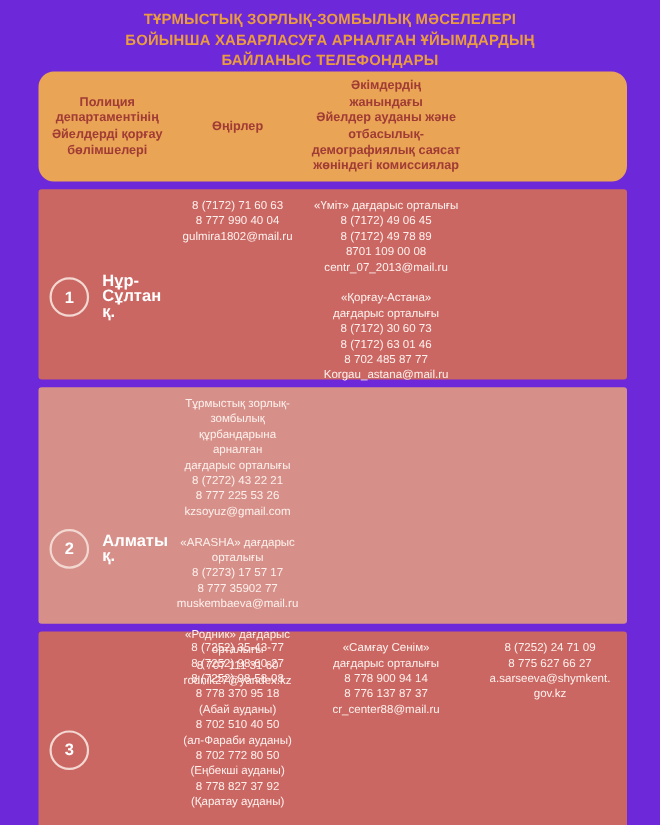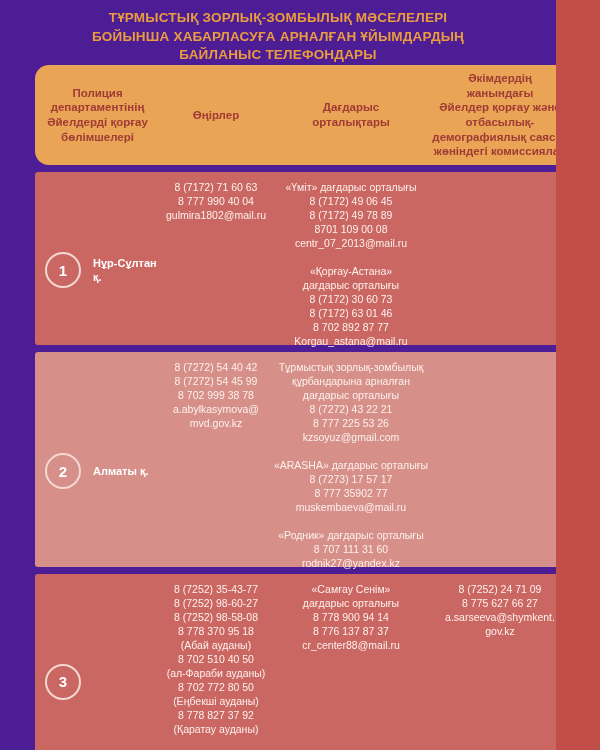--- a/index.html
+++ b/index.html
@@ -3,22 +3,22 @@
 <meta charset="utf-8">
 <style>
   html,body{margin:0;padding:0;}
   body{
     width:600px;height:750px;
     font-family:"Liberation Sans","DejaVu Sans",sans-serif;
     background:#c24e49;
   }
   .page{
     position:relative;
-    width:556px;height:750px;
-    background:#4c1d95;
+    width:600px;height:750px;
+    background:#6d28d9;
     overflow:hidden;
   }
   .title{
     padding-top:9px;
     text-align:center;
     color:#ea9c3e;
     font-weight:bold;
     font-size:13.5px;
     line-height:1.38;
     letter-spacing:.2px;
@@ -80,44 +80,42 @@
     border-radius:50%;
     display:flex;align-items:center;justify-content:center;
     color:#ffffff;
     font-weight:bold;
     font-size:15px;
     line-height:1;
   }
   .region-name{
     color:#ffffff;
     font-weight:bold;
-    font-size:11px;
+    font-size:15px;
   }
 </style>
 </head>
 <body>
 
 <div class="page">
   <div class="title">ТҰРМЫСТЫҚ ЗОРЛЫҚ-ЗОМБЫЛЫҚ МӘСЕЛЕЛЕРІ
 БОЙЫНША  ХАБАРЛАСУҒА АРНАЛҒАН ҰЙЫМДАРДЫҢ
 БАЙЛАНЫС ТЕЛЕФОНДАРЫ</div>
 
   <div class="content">
 
     <div class="table-header grid4">
       <div class="th">Полиция
 департаментінің
 Әйелдерді қорғау
 бөлімшелері</div>
       <div class="th">Өңірлер</div>
-      <div class="th">Дағдарыс
-орталықтары</div>
       <div class="th">Әкімдердің
 жанындағы
-Әйелдер қорғау және
+Әйелдер ауданы және
 отбасылық-
 демографиялық саясат
 жөніндегі комиссиялар</div>
     </div>
 
     <div class="row row-dark row-1 grid4">
       <div class="cell region-cell">
         <div class="num-circle">1</div>
         <div class="region-name">Нұр-Сұлтан қ.</div>
       </div>
@@ -127,34 +125,29 @@
       <div class="cell">«Үміт» дағдарыс орталығы
 8 (7172) 49 06 45
 8 (7172) 49 78 89
 8701 109 00 08
 centr_07_2013@mail.ru
 
 «Қорғау-Астана»
 дағдарыс орталығы
 8 (7172) 30 60 73
 8 (7172) 63 01 46
-8 702 892 87 77
+8 702 485 87 77
 Korgau_astana@mail.ru</div>
     </div>
 
     <div class="row row-light row-2 grid4">
       <div class="cell region-cell">
         <div class="num-circle">2</div>
         <div class="region-name">Алматы қ.</div>
       </div>
-      <div class="cell">8 (7272) 54 40 42
-8 (7272) 54 45 99
-8 702 999 38 78
-a.abylkasymova@
-mvd.gov.kz</div>
       <div class="cell">Тұрмыстық зорлық-зомбылық
 құрбандарына арналған
 дағдарыс орталығы
 8 (7272) 43 22 21
 8 777 225 53 26
 kzsoyuz@gmail.com
 
 «ARASHA» дағдарыс орталығы
 8 (7273) 17 57 17
 8 777 35902 77

